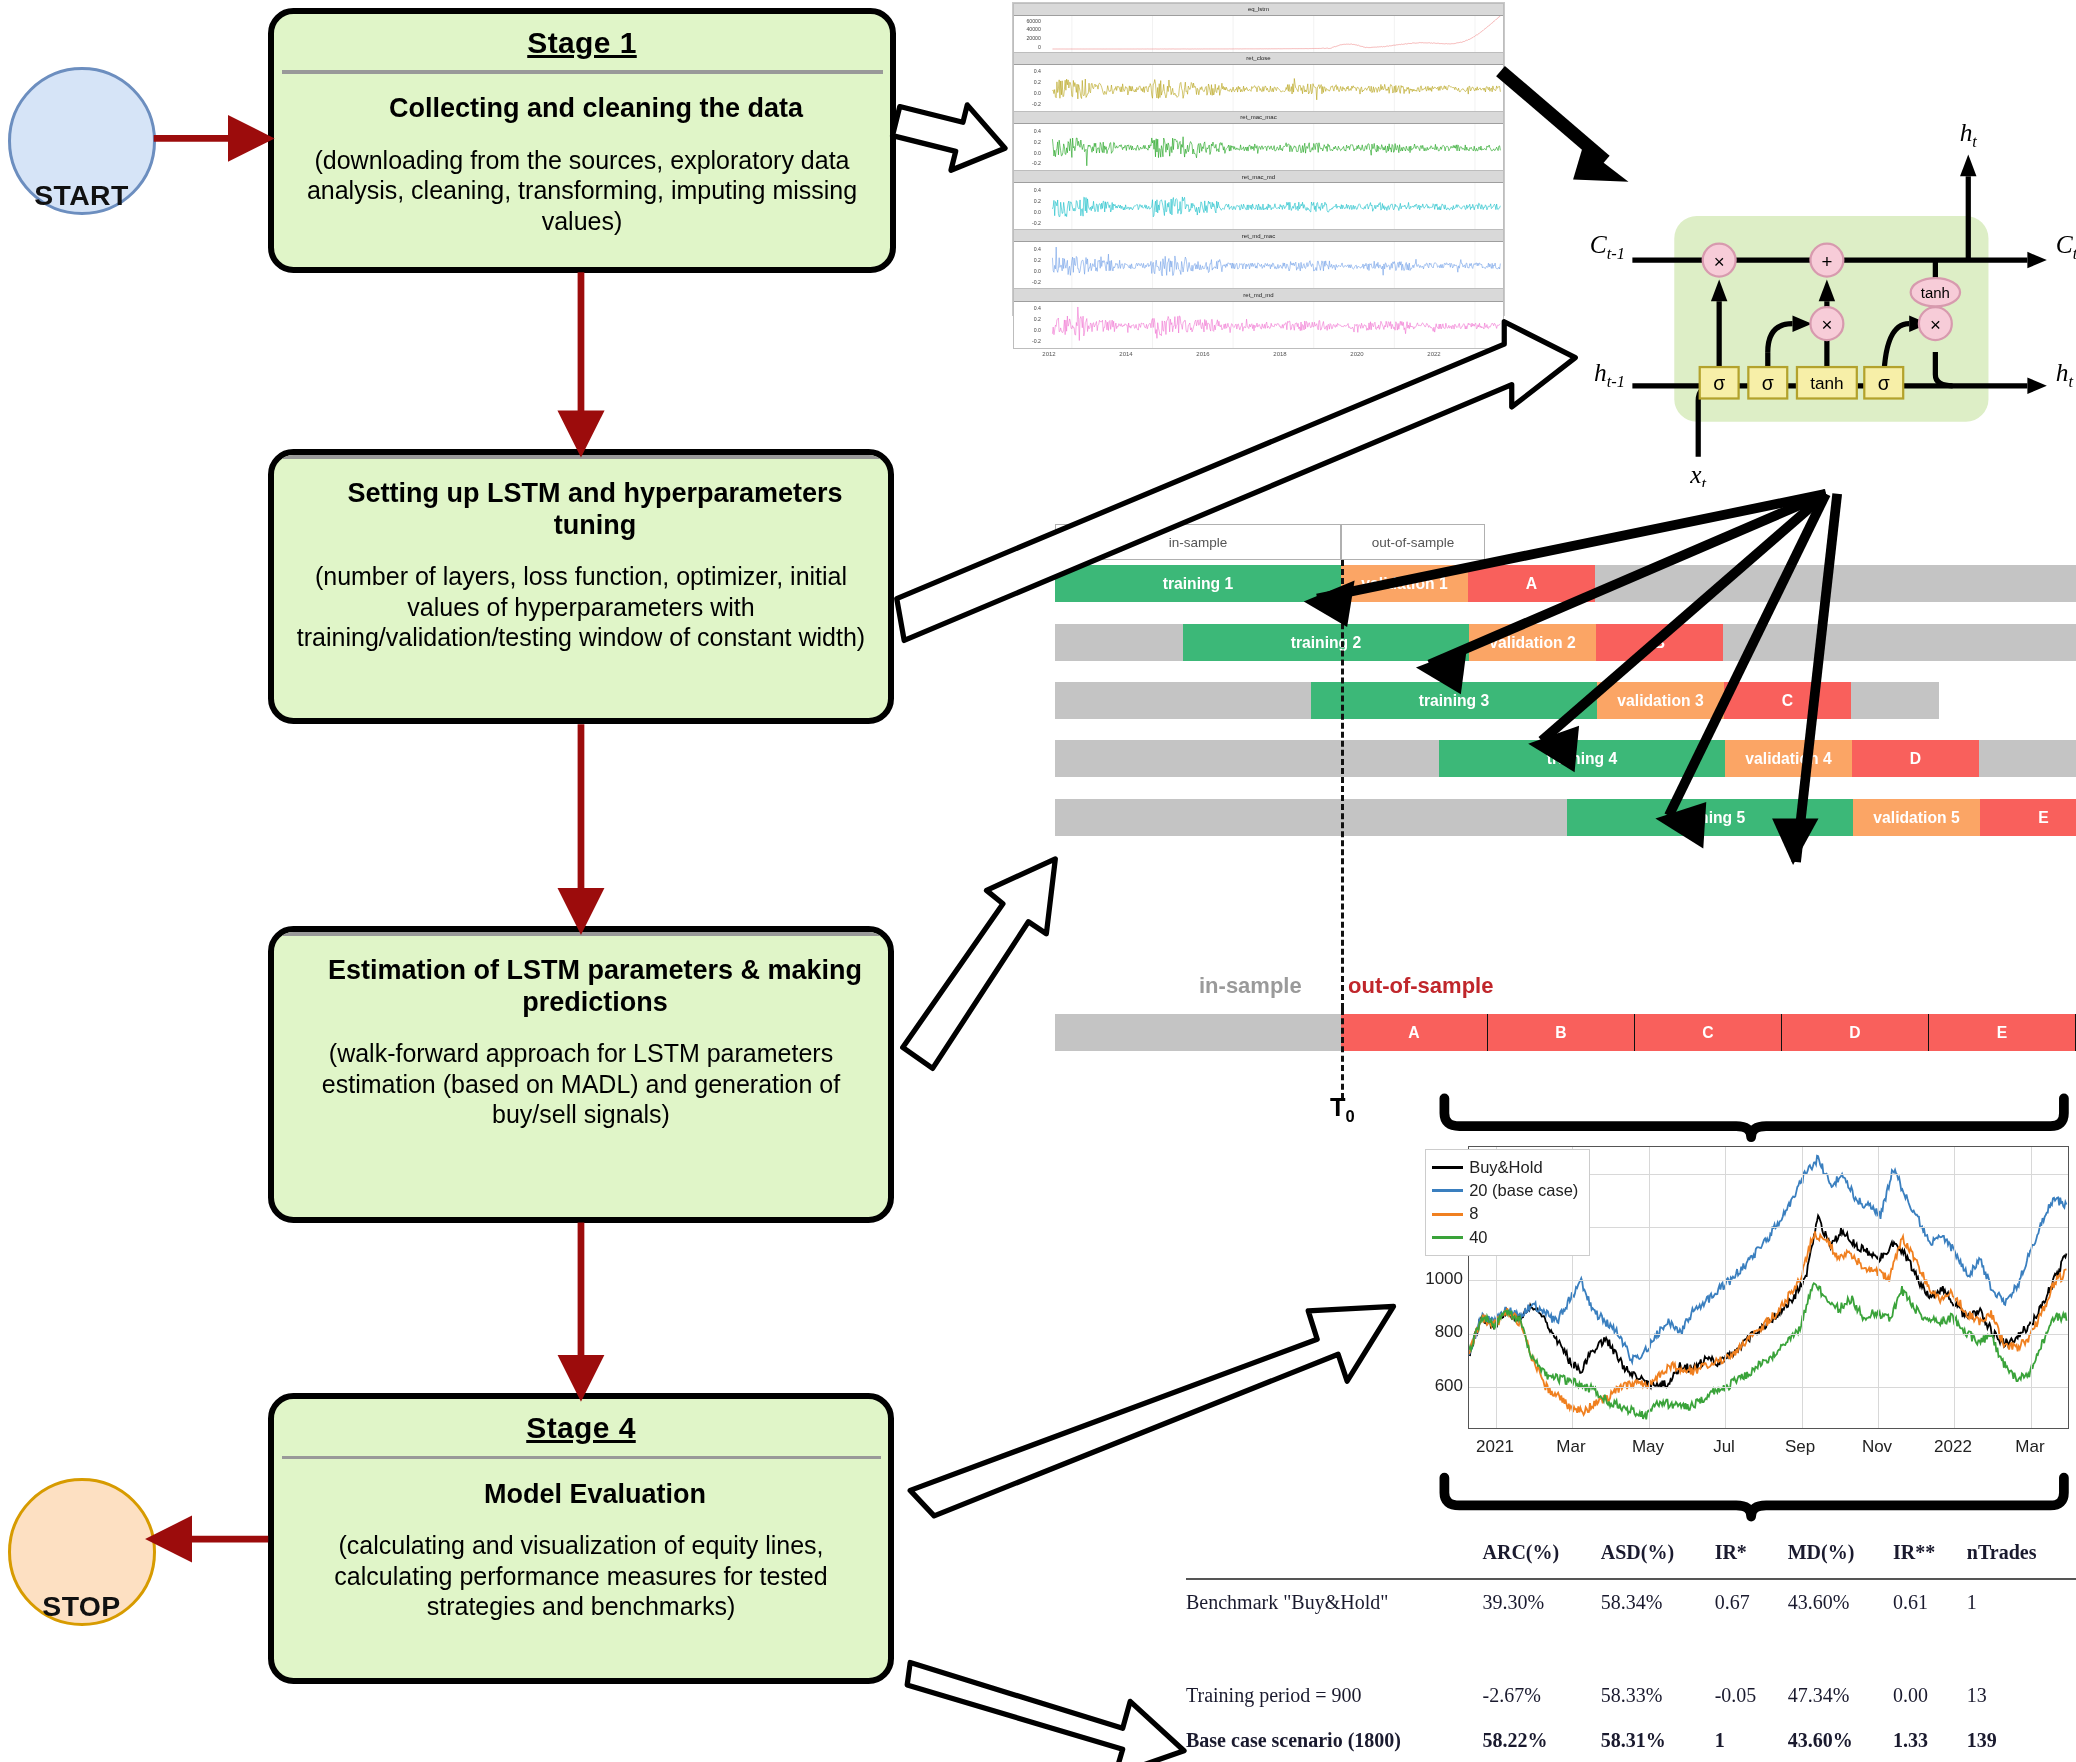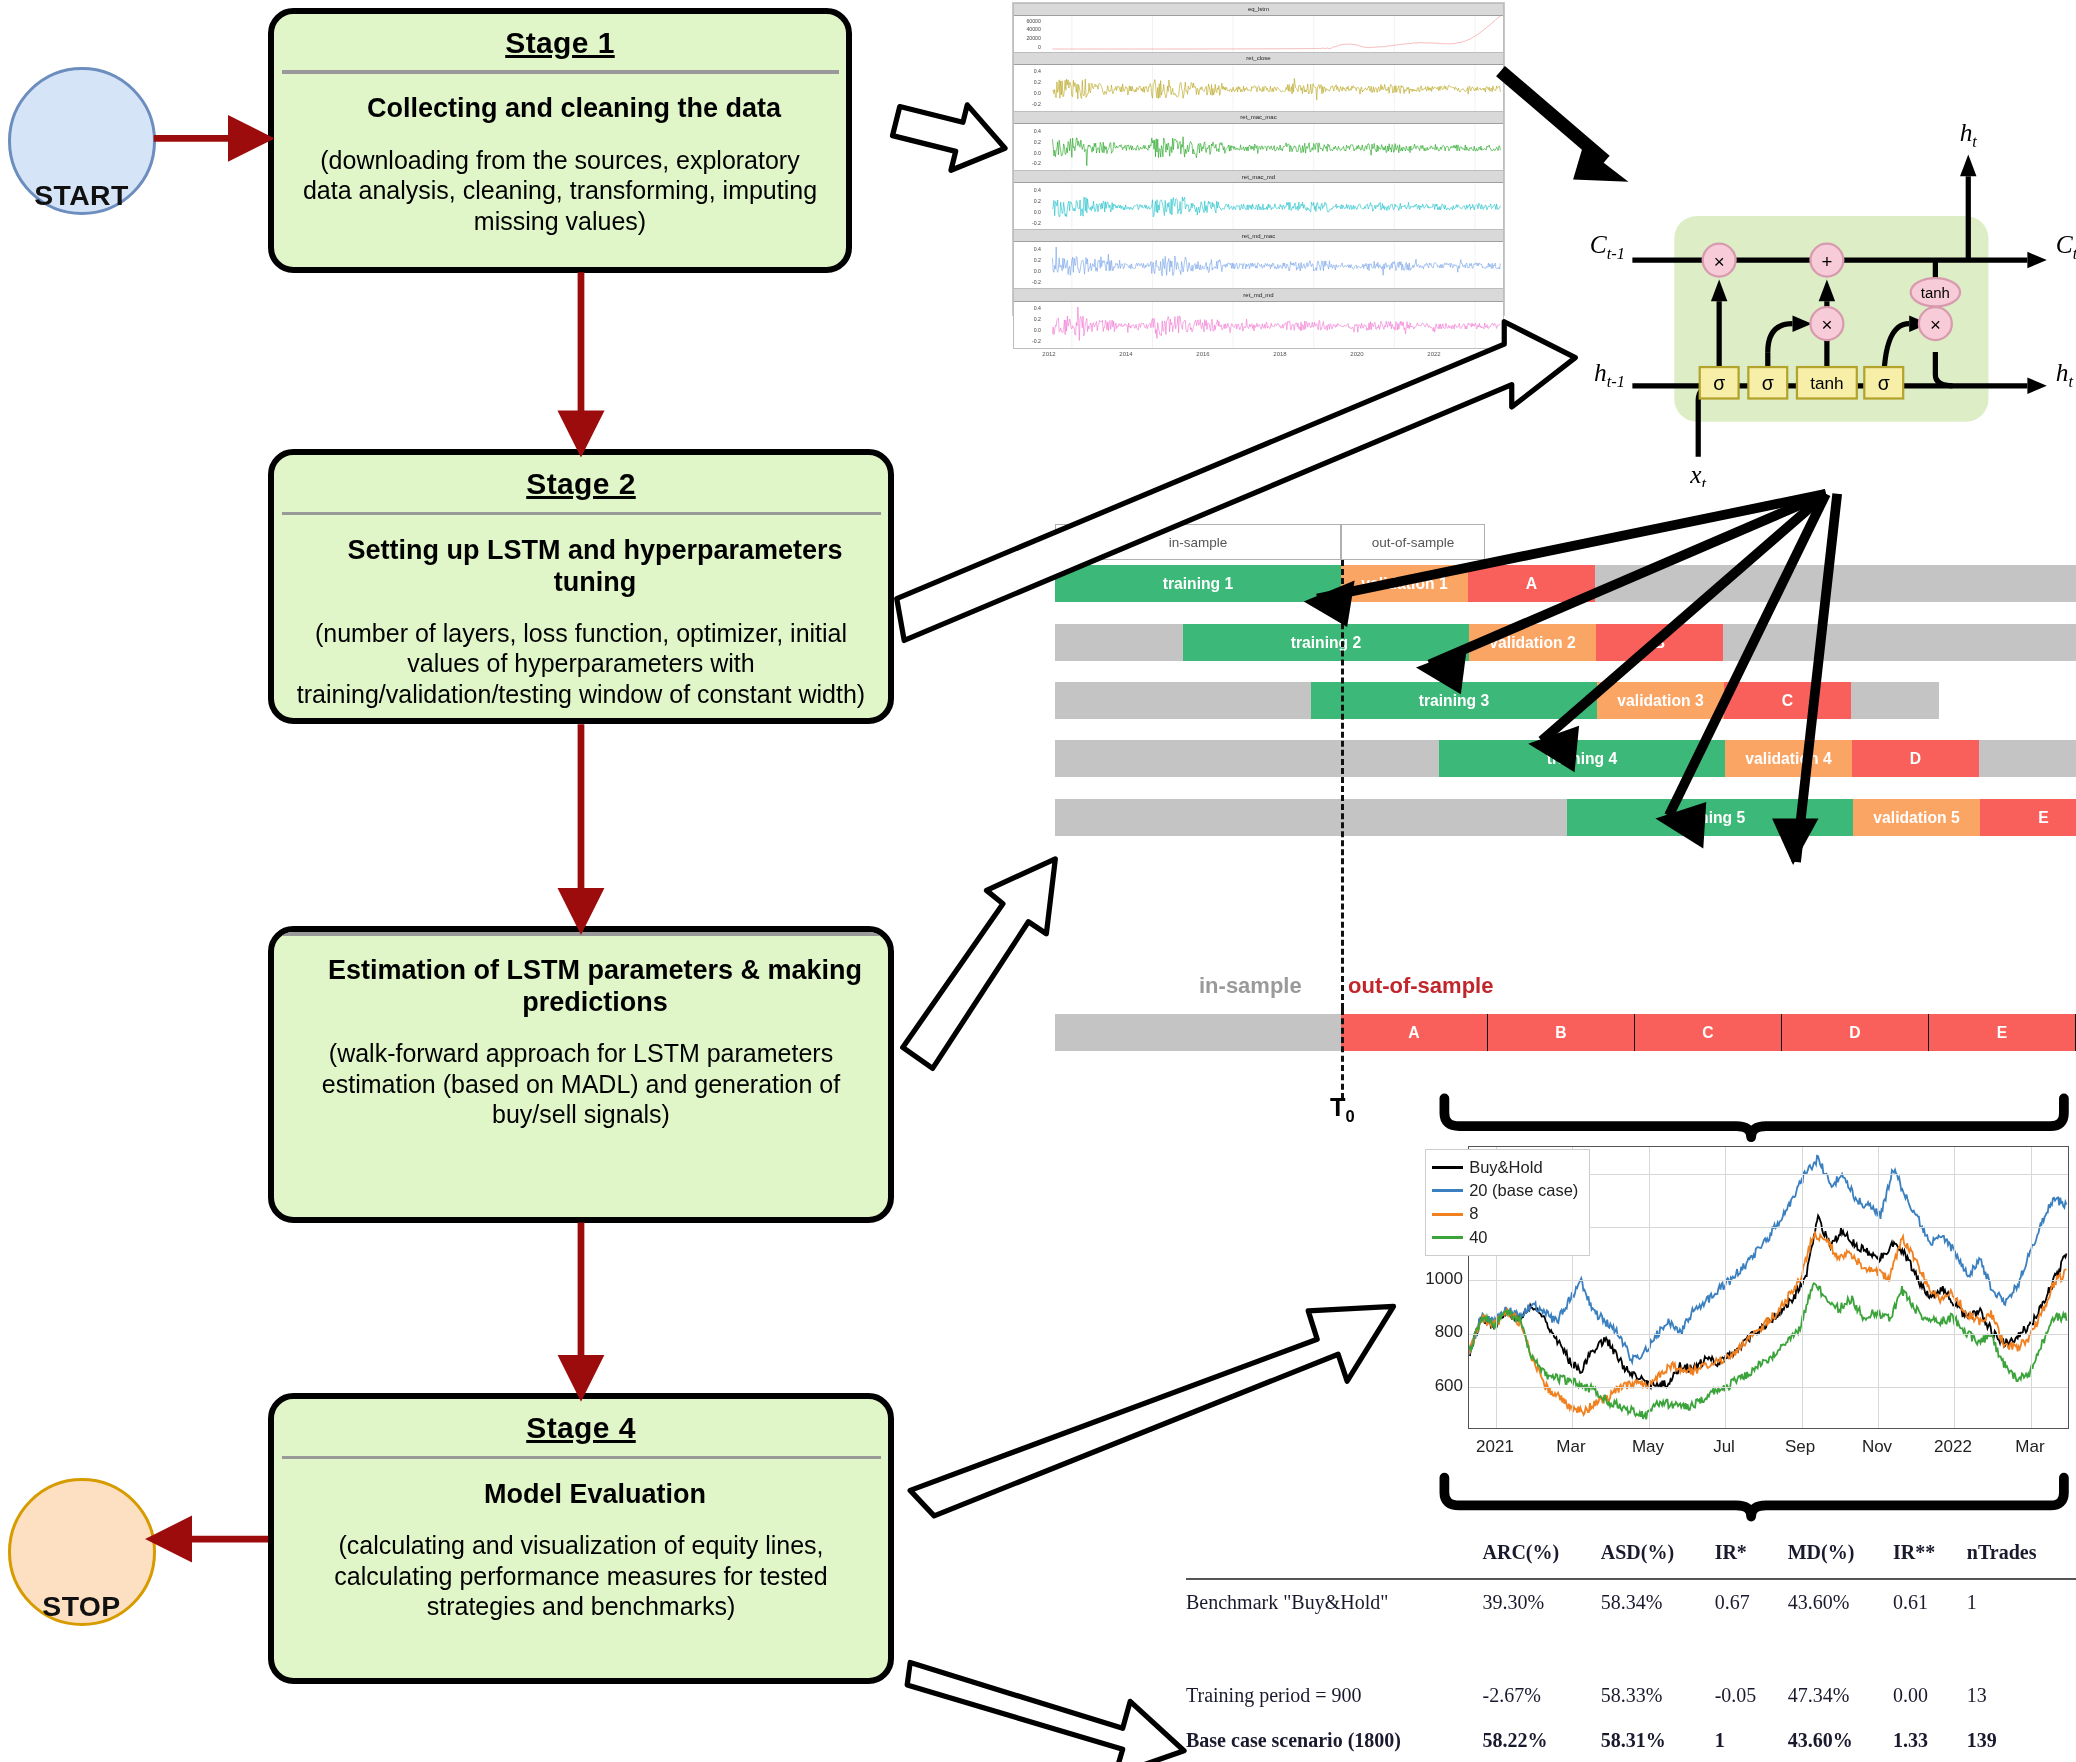--- a/index.html
+++ b/index.html
@@ -17,21 +17,21 @@
   
   .stage-box{background:#e0f5c8;border:6.7px solid #000;border-radius:25.4px;
              box-sizing:border-box;overflow:hidden;}
   .stage-title{text-align:center;font-weight:bold;font-size:30px;text-decoration:underline;
                padding-top:12px;padding-bottom:10.5px;color:#000;letter-spacing:0.4px;}
   .stage-rule{height:3.7px;background:#999;margin:0 7.5px 0 7.5px;}
   .stage-head{text-align:center;font-weight:bold;font-size:27px;color:#000;
               padding:19.5px 16.5px 0 16.5px;line-height:1.18;margin-left:28px;}
   .stage-sub{text-align:center;font-size:25px;color:#000;padding:19.5px 19.5px 0 19.5px;line-height:1.22;}
 
-  #stage1{left:268px;top:7.5px;width:584px;height:265px;}
+  #stage1{left:268px;top:7.5px;width:628px;height:265px;}
   #stage2{left:268px;top:449px;width:626px;height:275px;}
   #stage3{left:268px;top:926px;width:626px;height:297px;}
   #stage4{left:268px;top:1393px;width:626px;height:291px;}
 
   
   .panel{background:#fff;}
 
   
   #ts-panel{left:1012px;top:1.5px;width:493px;height:314px;border:0.7px solid #c9c9c9;box-sizing:border-box;}
   .ts-row{position:relative;border:0.7px solid #bdbdbd;border-top:none;box-sizing:border-box;}
@@ -102,21 +102,20 @@
 </div>
 
 <div class="abs stage-box" id="stage1">
   <div class="stage-title">Stage 1</div>
   <div class="stage-rule"></div>
   <div class="stage-head">Collecting and cleaning the data</div>
   <div class="stage-sub">(downloading from the sources, exploratory data analysis, cleaning, transforming, imputing missing values)</div>
 </div>
 
 <div class="abs stage-box" id="stage2">
-  <div class="stage-title">Stage 2</div>
   <div class="stage-rule"></div>
   <div class="stage-head">Setting up LSTM and hyperparameters tuning</div>
   <div class="stage-sub">(number of layers, loss  function, optimizer, initial values of hyperparameters with training/validation/testing window of constant width)</div>
 </div>
 
 <div class="abs stage-box" id="stage3">
   <div class="stage-rule"></div>
   <div class="stage-head">Estimation of LSTM parameters &amp; making predictions</div>
   <div class="stage-sub">(walk-forward approach for LSTM parameters estimation (based on MADL) and generation of buy/sell signals)</div>
 </div>

